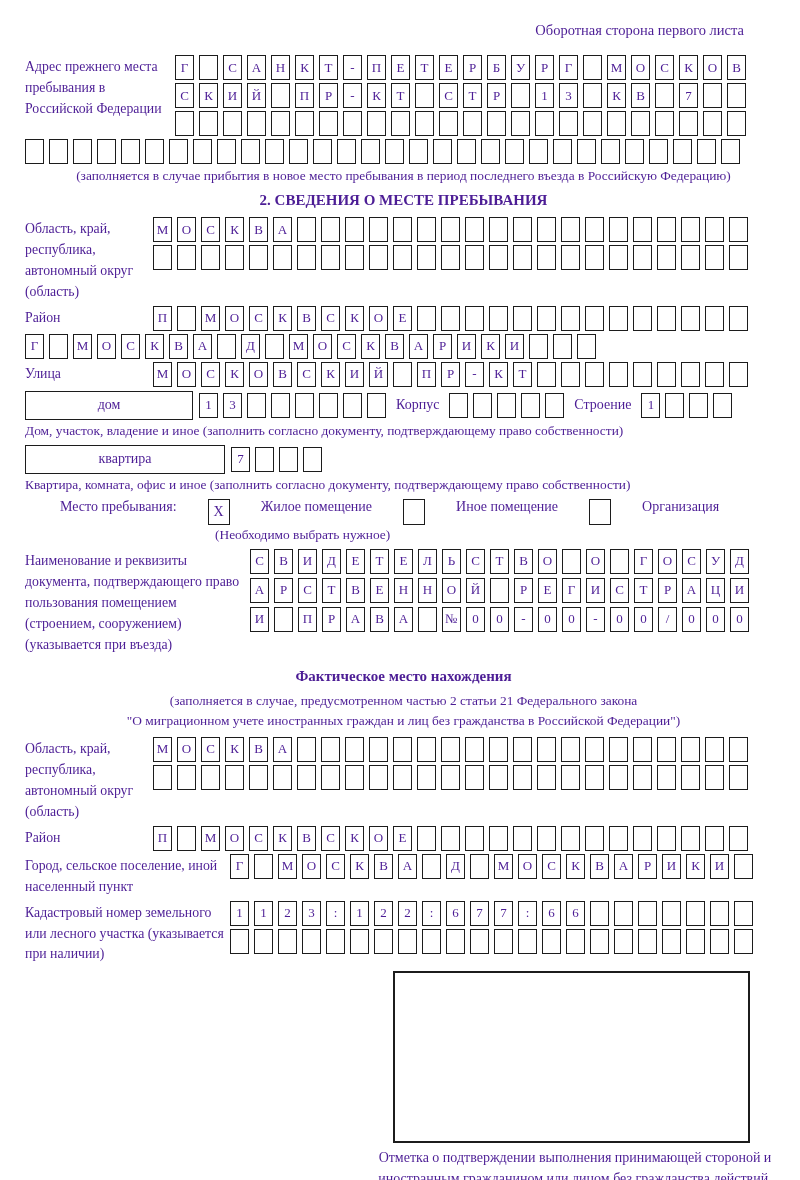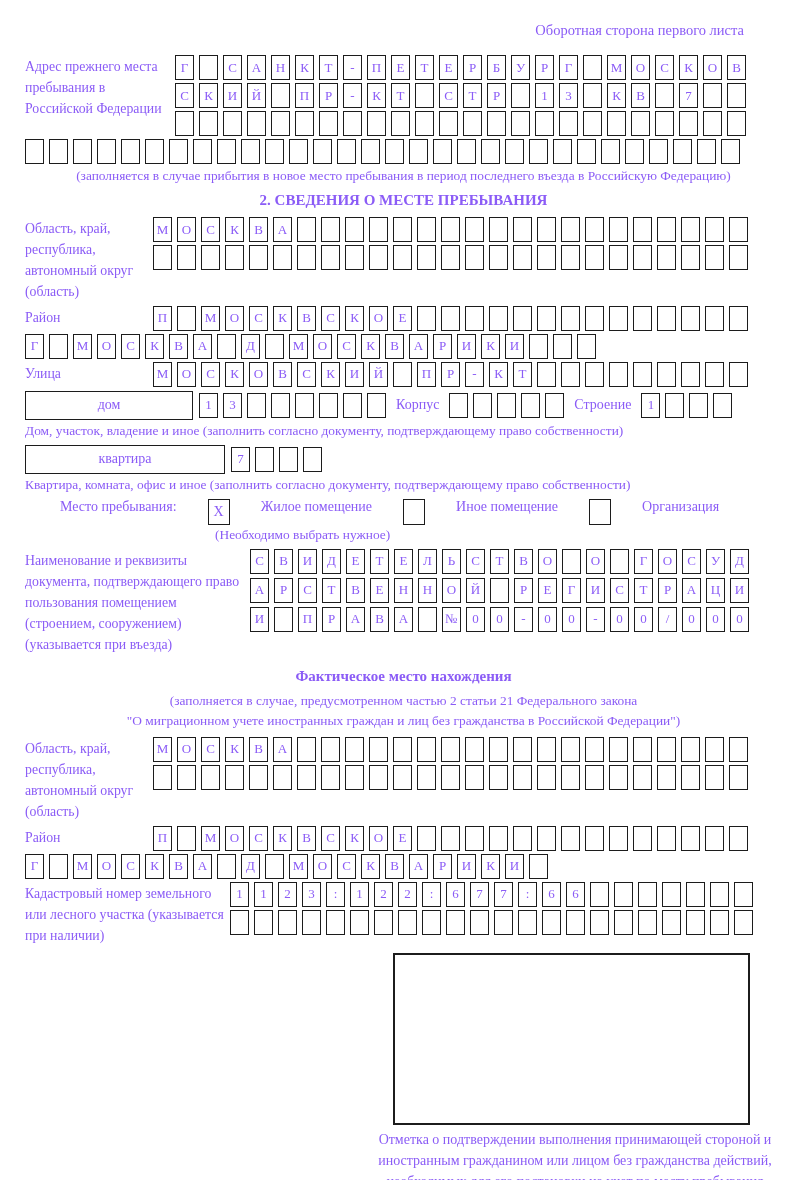--- a/index.html
+++ b/index.html
@@ -1,18 +1,18 @@
 <!DOCTYPE html>
 <html><head>
 <meta charset="utf-8">
 <style>
   html,body{margin:0;padding:0;background:#fff;}
   .page{
     width:800px;height:1180px;box-sizing:border-box;
-    padding:8px 18px 0 25px;background:#fff;color:#8b5cf6;
+    padding:8px 18px 0 25px;background:#fff;color:#4c1d95;
     font-family:"Liberation Serif",serif;position:relative;overflow:hidden;
   }
   .hdr{text-align:right;font-size:14.5px;margin:14px 38px 16px 0;}
   .frow{display:flex;align-items:flex-start;margin-bottom:3px;}
   .lbl{font-size:13.8px;line-height:1.52;flex-shrink:0;padding-top:2px;}
   .w150{width:150px;} .w128{width:128px;} .w205{width:205px;} .w225{width:225px;}
   .rows{display:flex;flex-direction:column;gap:3px;}
   .boxrow{display:flex;gap:5px;}
   .boxrow.mb{margin-bottom:3px;}
   .cell{
@@ -534,20 +534,21 @@
         <span class="cell"></span>
         <span class="cell"></span>
         <span class="cell"></span>
         <span class="cell"></span>
         <span class="cell"></span>
         <span class="cell"></span>
       </div>
   </div>
 
   <div class="frow">
+    <div class="lbl w205">Город, сельское поселение, иной населенный пункт</div>
     <div class="boxrow">
         <span class="cell">Г</span>
         <span class="cell"></span>
         <span class="cell">М</span>
         <span class="cell">О</span>
         <span class="cell">С</span>
         <span class="cell">К</span>
         <span class="cell">В</span>
         <span class="cell">А</span>
         <span class="cell"></span>

